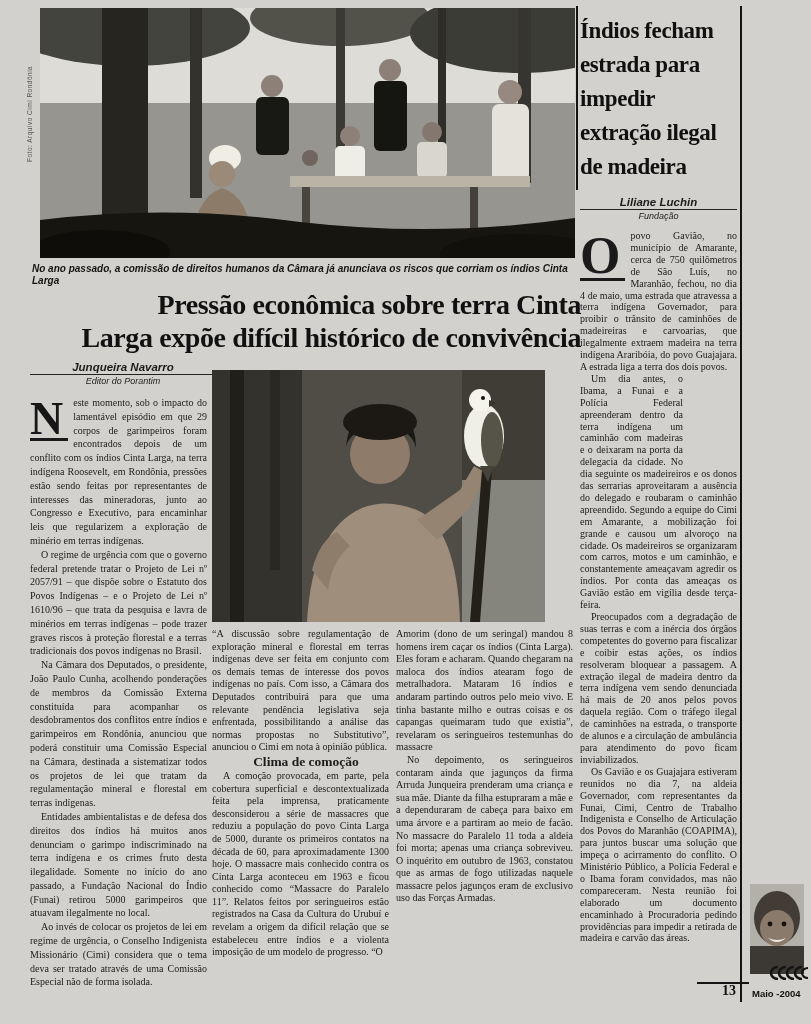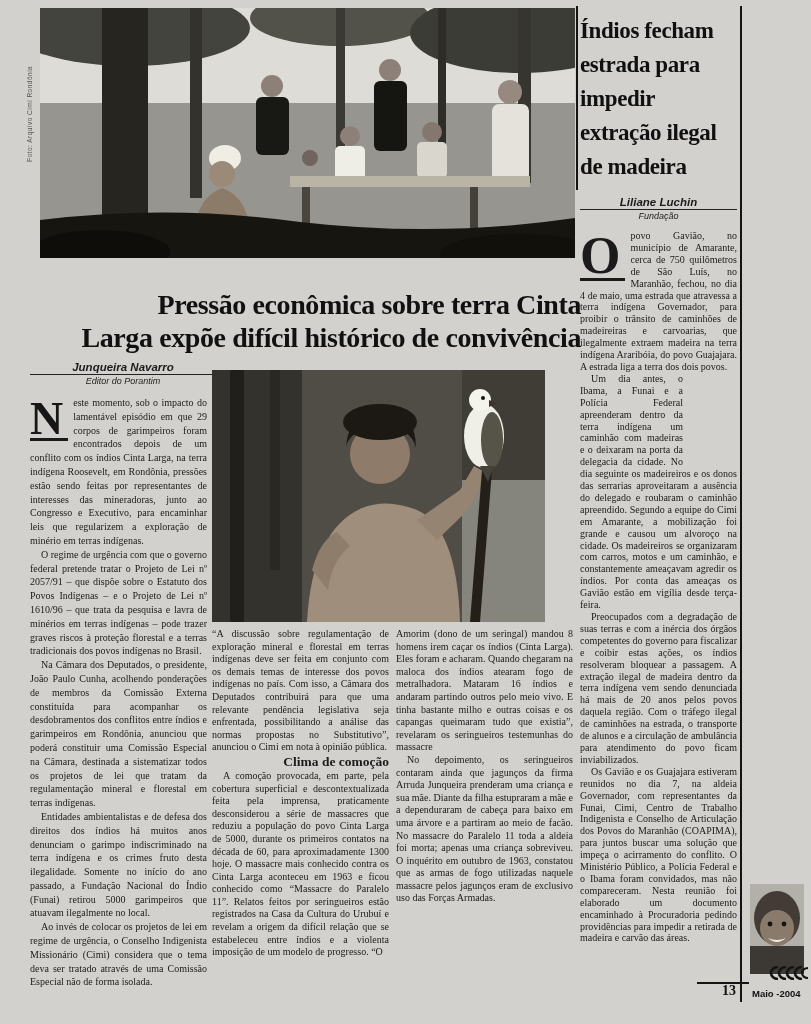--- a/index.html
+++ b/index.html
@@ -24,21 +24,21 @@
     border-bottom:1.5px solid #222;padding-bottom:0;}
   .byline-role{font:italic 9px/11px "Liberation Sans",sans-serif;padding-top:1px;color:#222;}
   .col{position:absolute;width:177px;text-align:justify;overflow:hidden;}
   #col1{left:30px;top:396px;height:636px;font-size:10px;line-height:13.8px;}
   #col2{left:212px;top:628px;height:400px;font-size:10px;line-height:12.6px;}
   #col3{left:396px;top:628px;height:400px;font-size:10px;line-height:12.6px;}
   .col p{margin:0;text-indent:11px;}
   .col p.flush{text-indent:0;}
   .dropcap{float:left;font:700 46px/38px "Liberation Serif",serif;color:#161616;
     padding:3px 5px 0 0;margin:1px 5px 2px 0;border-bottom:3px solid #1a1a1a;}
-  .subhead{font:700 13.5px/16px "Liberation Serif",serif;text-align:right;
+  .subhead{font:700 13.5px/16px "Liberation Serif",serif;text-align:center;
     margin:6px 0 4px;text-indent:0;}
   
   .vrule{position:absolute;background:#141414;}
   #rule-top{left:576px;top:6px;width:2px;height:184px;}
   #rule-right{left:740px;top:6px;width:2px;height:996px;}
   #footer-hline{position:absolute;left:697px;top:982px;width:52px;height:2px;background:#141414;}
   
   #sidebar-headline{position:absolute;left:580px;top:14px;width:164px;
     font:700 23px/34px "Liberation Serif",serif;letter-spacing:-0.4px;color:#101010;}
   #sidebar-byline{left:580px;top:196px;width:157px;}
@@ -103,20 +103,21 @@
 
       <ellipse cx="185" cy="150" rx="16" ry="13" fill="#efede4"></ellipse>
       <circle cx="182" cy="166" r="13" fill="#9c8a78"></circle>
       <path d="M150 250 Q152 190 182 180 Q214 190 212 250 Z" fill="#8d7b69"></path>
 
       <path d="M0 250 L0 212 Q130 196 260 214 Q400 230 535 210 L535 250 Z" fill="#16150f"></path>
       <ellipse cx="60" cy="244" rx="70" ry="22" fill="#0e0d09"></ellipse>
       <ellipse cx="480" cy="246" rx="80" ry="20" fill="#11100b"></ellipse>
     </svg>
   </div>
+  <div id="lead-caption">No ano passado, a comissão de direitos humanos da Câmara já anunciava os riscos que corriam os índios Cinta Larga</div>
 
   <div id="main-headline">
     <div>Pressão econômica sobre terra Cinta</div>
     <div>Larga expõe difícil histórico de convivência</div>
   </div>
   <div id="main-byline" class="byline">
     <div class="byline-name">Junqueira Navarro</div>
     <div class="byline-role">Editor do Porantim</div>
   </div>
 

